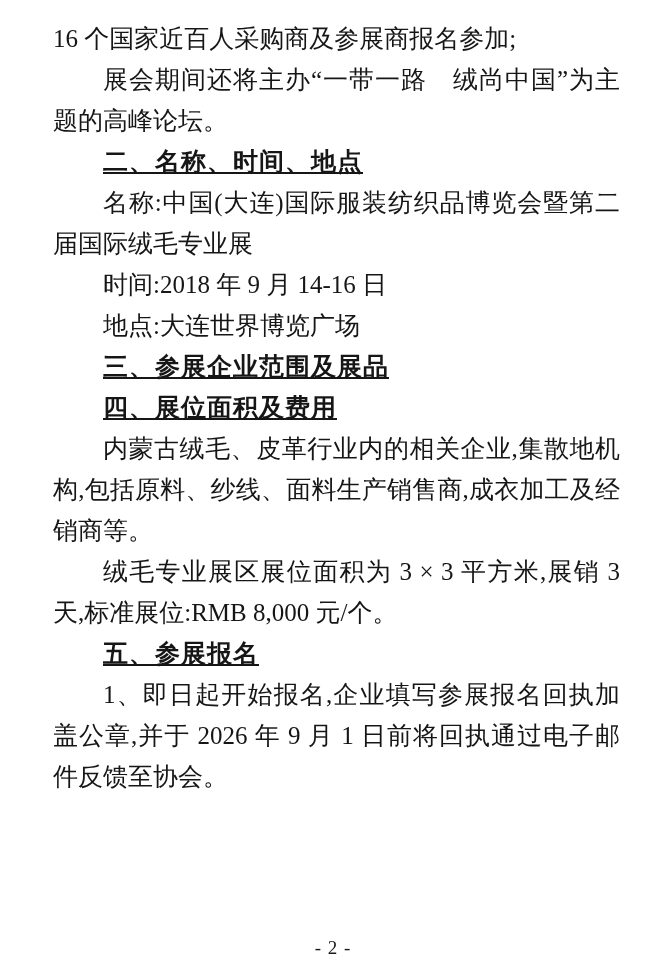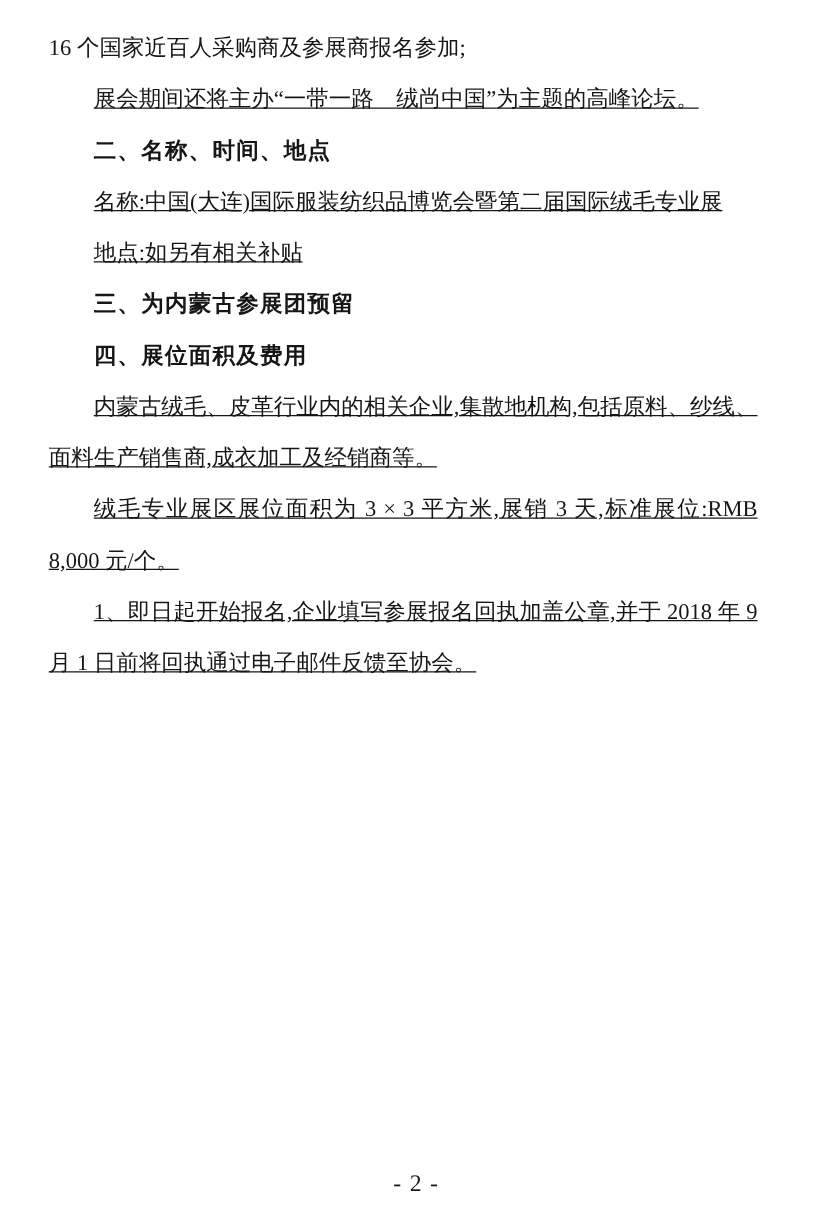--- a/index.html
+++ b/index.html
@@ -11,40 +11,40 @@
     position: relative;
     width: 666px;
     height: 971px;
     background: #ffffff;
     overflow: hidden;
     color: #161616;
     font-family: "Liberation Serif", "DejaVu Serif", serif;
   }
   .content {
     position: absolute;
-    left: 39px;
+    left: 53px;
     top: 18px;
     width: 567px;
-    font-size: 18px;
+    font-size: 25px;
     line-height: 41px;
     text-align: justify;
   }
   .para {
     margin: 0;
     padding: 0;
   }
   .indent {
     text-indent: 2em;
-    text-decoration: underline;
   }
   .heading {
     font-family: "Liberation Sans", "DejaVu Sans", sans-serif;
     font-weight: bold;
     text-indent: 2em;
     letter-spacing: 1px;
+    text-decoration: underline;
   }
   .bold {
     font-weight: bold;
   }
   .footer {
     position: absolute;
     left: 0;
     right: 0;
     top: 936px;
     text-align: center;
@@ -56,21 +56,23 @@
 </style>
 </head>
 <body>
 
 <div class="page">
   <div class="content" id="doc-content">
       <p class="para">16 个国家近百人采购商及参展商报名参加;</p>
       <p class="para indent">展会期间还将主办“一带一路　绒尚中国”为主题的高峰论坛。</p>
       <p class="para heading">二、名称、时间、地点</p>
       <p class="para indent">名称:中国(大连)国际服装纺织品博览会暨第二届国际绒毛专业展</p>
-      <p class="para indent">地点:如另有相关补贴</p>
-      <p class="para heading">三、为内蒙古参展团预留</p>
+      <p class="para indent">时间:2018 年 9 月 14-16 日</p>
+      <p class="para indent">地点:大连世界博览广场</p>
+      <p class="para heading">三、参展企业范围及展品</p>
       <p class="para heading">四、展位面积及费用</p>
       <p class="para indent">内蒙古绒毛、皮革行业内的相关企业,集散地机构,包括原料、纱线、面料生产销售商,成衣加工及经销商等。</p>
       <p class="para indent">绒毛专业展区展位面积为 3 × 3 平方米,展销 3 天,标准展位:RMB 8,000 元/个。</p>
-      <p class="para indent">1、即日起开始报名,企业填写参展报名回执加盖公章,并于 2018 年 9 月 1 日前将回执通过电子邮件反馈至协会。</p>
+      <p class="para heading">五、参展报名</p>
+      <p class="para indent">1、即日起开始报名,企业填写参展报名回执加盖公章,并于 2026 年 9 月 1 日前将回执通过电子邮件反馈至协会。</p>
     </div>
   <div class="footer">- 2 -</div>
 </div>
 
 </body></html>

